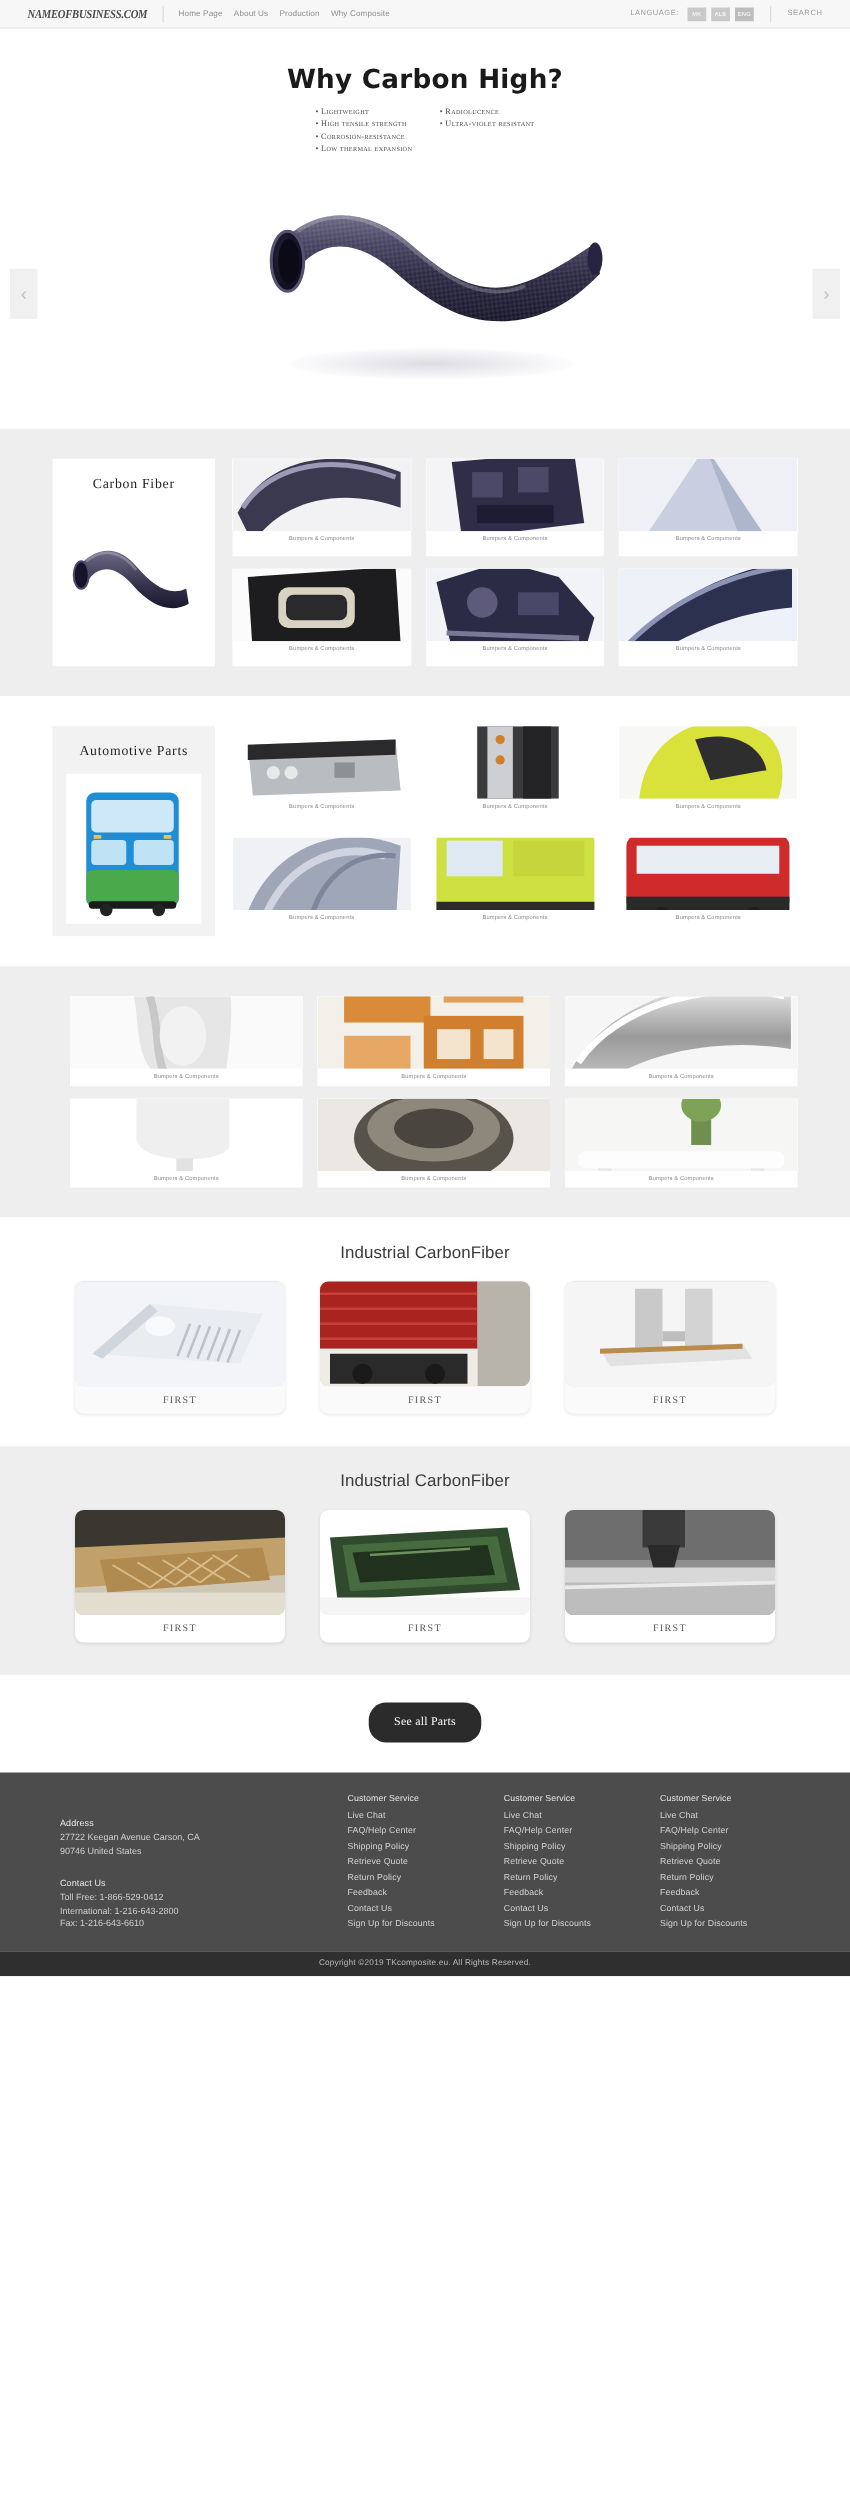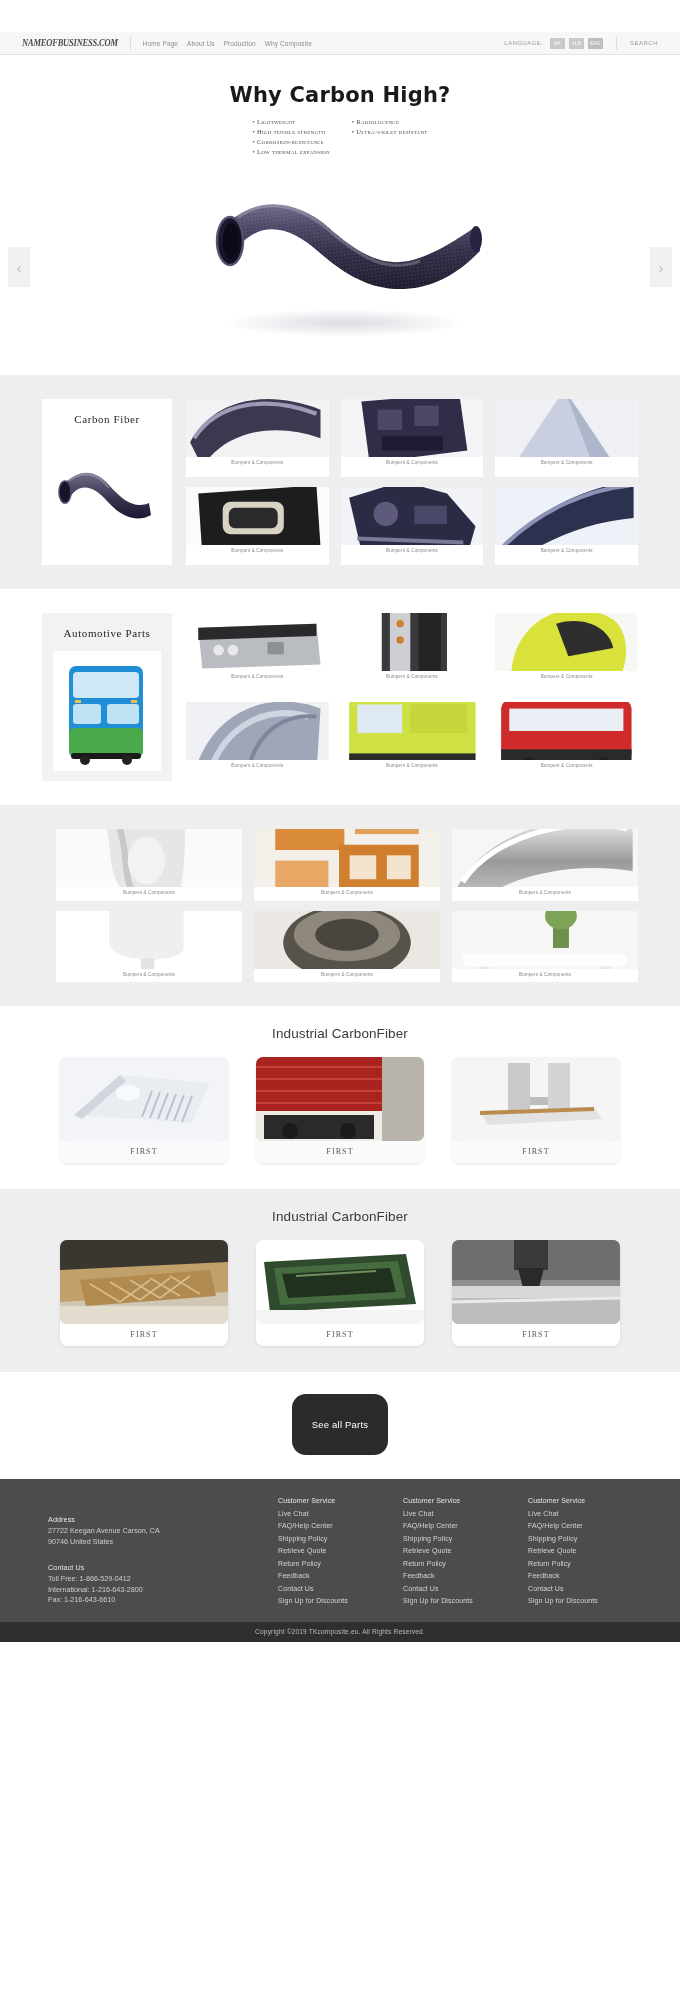--- a/index.html
+++ b/index.html
@@ -14,21 +14,20 @@
 
   
   .header {
     height: 23px;
     background: #f7f7f7;
     border-bottom: 1px solid #e2e2e2;
     display: flex;
     align-items: center;
     padding: 0 22px;
     position: relative;
-    margin-top: 32px;
   }
   .brand {
     font-family: "Liberation Serif", serif;
     font-weight: bold;
     font-size: 8.5px;
     letter-spacing: -0.2px;
     color: #4a4a4a;
     font-style: italic;
     transform: scaleY(1.15);
   }
@@ -242,26 +241,26 @@
     padding: 6px 0 3px;
   }
 
   
   .cta-wrap { background: #fff; padding: 22px 0 24px; text-align: center; }
   .cta-btn {
     display: inline-block;
     background: #2b2b2b;
     color: #ffffff;
     font-size: 9.5px;
-    padding: 25px 20px;
+    padding: 11px 20px;
     border-radius: 14px;
     letter-spacing: 0.2px;
     cursor: pointer;
     border: none;
-    font-family: Liberation Sans, sans-serif;
+    font-family: Liberation Serif, serif;
     text-align: right;
   }
 
   
   .footer {
     background: #4c4c4c;
     color: #d9d9d9;
     padding: 18px 0 16px;
   }
   .footer-inner {

